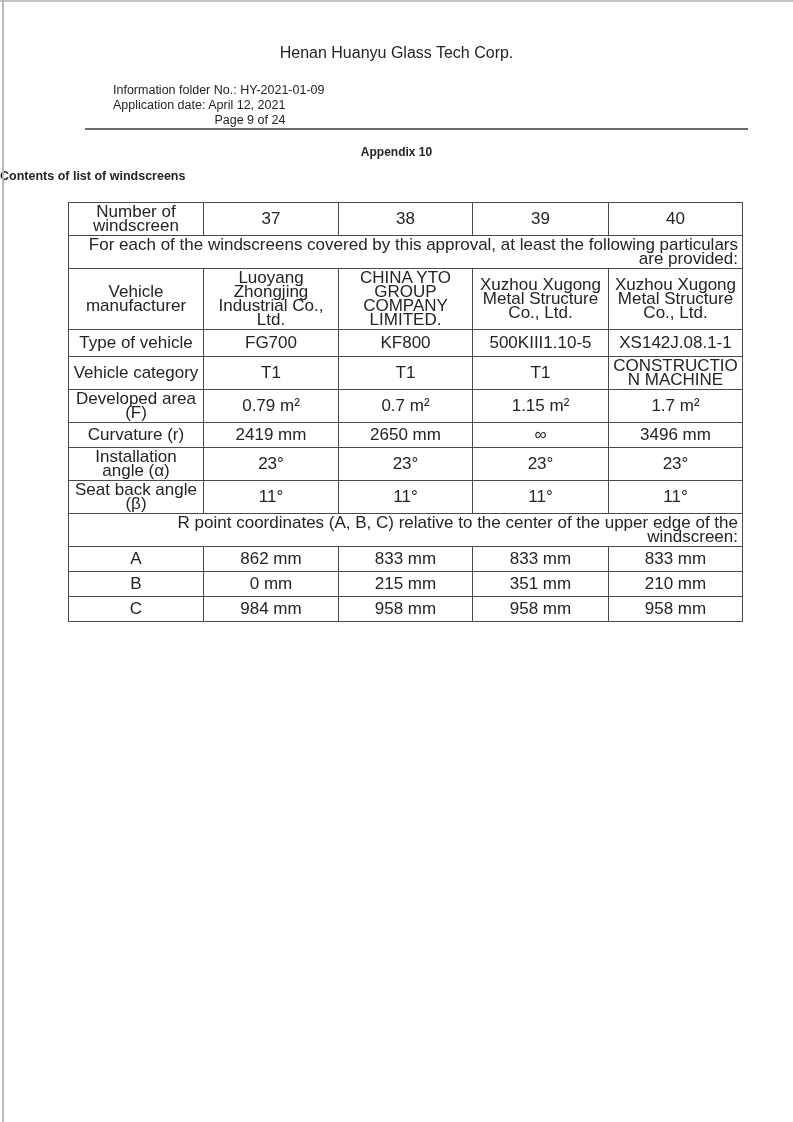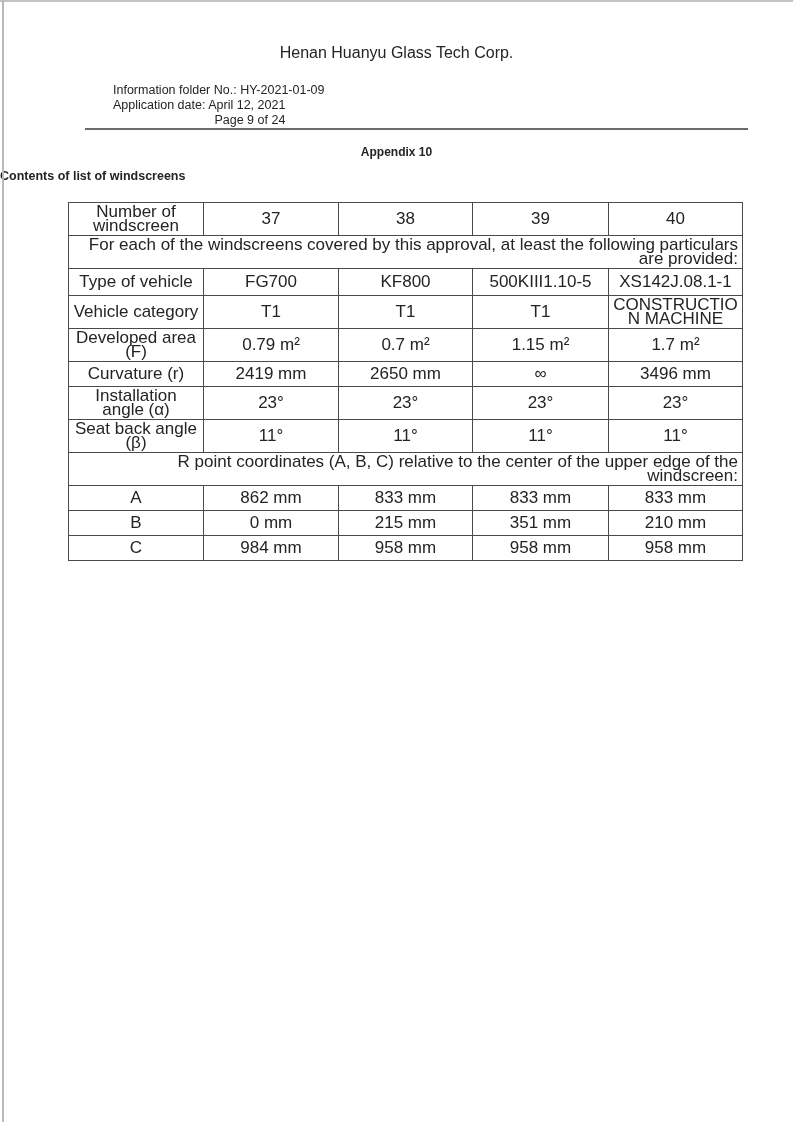--- a/index.html
+++ b/index.html
@@ -111,20 +111,27 @@
     <tr class="rh30">
       <td>Number of windscreen</td>
       <td>37</td>
       <td>38</td>
       <td>39</td>
       <td>40</td>
     </tr>
     <tr class="rh26">
       <td class="full" colspan="5">For each of the windscreens covered by this approval, at least the following particulars are provided:</td>
     </tr>
+    <tr class="rh58">
+      <td>Vehicle manufacturer</td>
+      <td>Luoyang Zhongjing Industrial Co., Ltd.</td>
+      <td>CHINA YTO GROUP COMPANY LIMITED.</td>
+      <td>Xuzhou Xugong Metal Structure Co., Ltd.</td>
+      <td>Xuzhou Xugong Metal Structure Co., Ltd.</td>
+    </tr>
     <tr class="rh27">
       <td>Type of vehicle</td>
       <td>FG700</td>
       <td>KF800</td>
       <td>500KIII1.10-5</td>
       <td>XS142J.08.1-1</td>
     </tr>
     <tr class="rh28">
       <td>Vehicle category</td>
       <td>T1</td>

